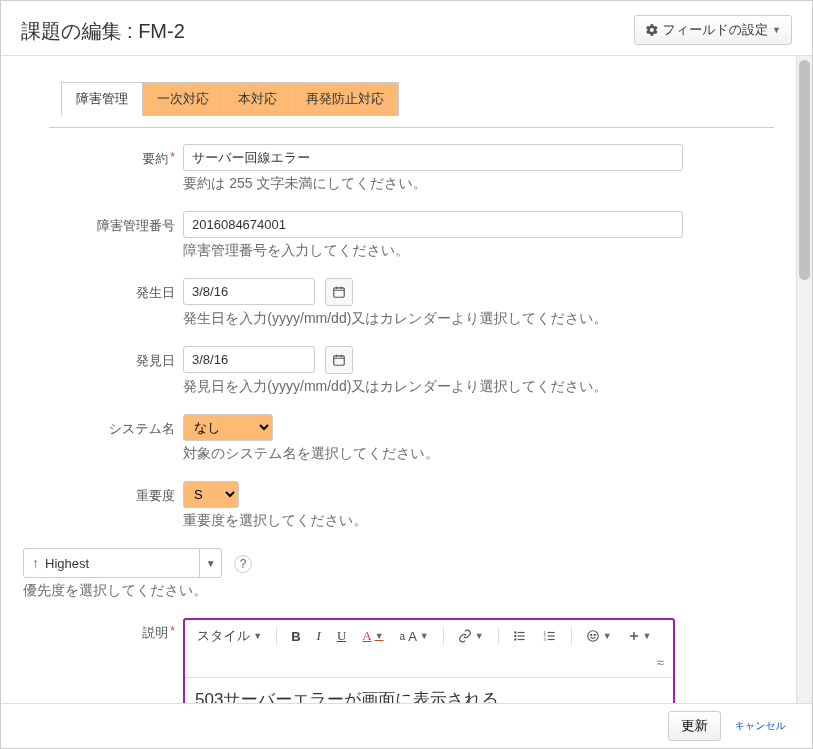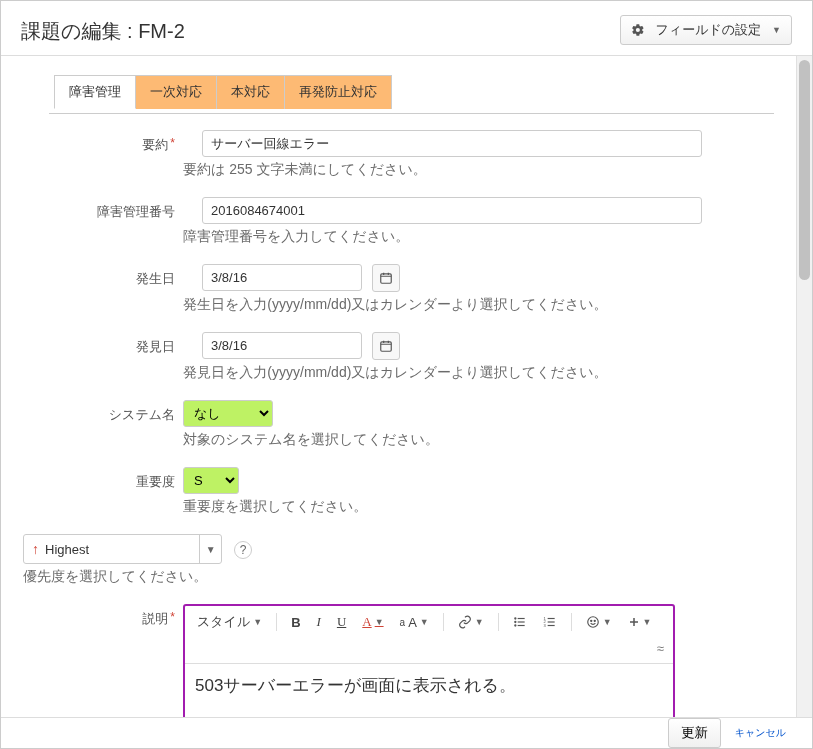--- a/index.html
+++ b/index.html
@@ -1,64 +1,64 @@
 <!DOCTYPE html>
 <html><head>
 <meta charset="utf-8">
 <style>
   * { box-sizing: border-box; }
   html, body { margin:0; padding:0; font-family:"Hiragino Kaku Gothic Pro","Meiryo",Arial,sans-serif; font-size:14px; color:#333; background:#fff; }
   .dialog { width:813px; height:749px; border:1px solid #ccc; display:flex; flex-direction:column; background:#fff; }
   .dialog-header { padding:14px 20px 10px 20px; display:flex; align-items:flex-end; justify-content:space-between; border-bottom:1px solid #ddd; }
   .dialog-title { font-size:20px; font-weight:400; color:#333; }
-  .btn { border:1px solid #ccc; background:linear-gradient(#fff,#f2f2f2); padding:5px 10px; border-radius:3px; cursor:pointer; font-size:13px; color:#333; display:inline-flex; align-items:center; gap:11px; }
+  .btn { border:1px solid #ccc; background:linear-gradient(#fff,#f2f2f2); padding:5px 10px; border-radius:3px; cursor:pointer; font-size:13px; color:#333; display:inline-flex; align-items:center; gap:4px; }
   .btn-link { border:none; background:none; color:#0052cc; cursor:pointer; padding:5px 8px; font-size:10px; }
   .btn-primary { border:1px solid #ccc; background:linear-gradient(#fff,#f0f0f0); padding:5px 12px; border-radius:3px; }
 
   .body-wrap { flex:1; display:flex; overflow:hidden; }
   .dialog-body { flex:1; overflow-y:auto; padding:14px 22px 10px 22px; }
   .fake-scroll { width:16px; background:#f1f1f1; border-left:1px solid #e0e0e0; position:relative; }
   .fake-scroll .thumb { position:absolute; top:4px; left:2px; right:2px; height:220px; background:#c1c1c1; border-radius:6px; }
 
   .tabs { border-bottom:1px solid #ccc; margin:4px 0 16px 26px; }
-  .tabs ul { list-style:none; padding:0; margin:5px; display:flex; }
+  .tabs ul { list-style:none; padding:0; margin:12px; display:flex; }
   .tabs li { border:1px solid #ccc; border-bottom:none; margin-right:0; margin-bottom:-1px; background:#fdba74; }
   .tabs li + li { border-left:none; }
   .tabs li.active { background:#fff; border-bottom:1px solid #fff; }
   .tabs li a { display:block; padding:7px 14px; color:#333; text-decoration:none; font-size:13px; }
 
   .row { display:flex; margin-bottom:6px; }
   .lbl { width:160px; padding-top:6px; text-align:right; padding-right:8px; font-size:13px; color:#555; }
   .req::after { content:"*"; color:#d04437; font-size:12px; margin-left:2px; vertical-align:top; }
   .ctl { flex:1; }
   .hint { color:#6b6b6b; font-size:14px; margin:4px 0 12px 0; }
-  input[type=text], .text-input { border:1px solid #ccc; padding:5px 8px; font-size:13px; border-radius:3px; color:#333;margin-left:19px; }
+  input[type=text], .text-input { border:1px solid #ccc; padding:5px 8px; font-size:13px; border-radius:3px; color:#333; }
   .w-full { width:500px; max-width:100%; }
-  .w-date { width:160px; }
+  .w-date { width:132px; }
   .cal-btn { border:1px solid #ccc; background:#f8f8f8; width:28px; height:28px; border-radius:3px; margin-left:6px; display:inline-flex; align-items:center; justify-content:center; cursor:pointer; vertical-align:top; }
-  select { border:1px solid #ccc; padding:4px 6px; font-size:13px; border-radius:3px; background:#bef264; }
+  select { border:1px solid #ccc; padding:4px 6px; font-size:13px; border-radius:3px; background:#fdba74; }
   .combo { display:inline-flex; align-items:center; border:1px solid #ccc; border-radius:3px; height:30px; }
   .combo .arrow-up { color:#d04437; font-weight:bold; padding:0 6px 0 8px; }
   .combo .txt { padding-right:110px; font-size:13px; }
   .combo .dd { border-left:1px solid #ccc; width:22px; text-align:center; font-size:10px; color:#666; align-self:stretch; display:flex; align-items:center; justify-content:center; }
   .help { border:1px solid #ccc; border-radius:50%; width:18px; height:18px; display:inline-flex; align-items:center; justify-content:center; font-size:12px; color:#666; margin-left:8px; cursor:pointer; }
 
   .editor { border:2px solid #a21caf; border-radius:3px; width:492px; max-width:100%; }
   .toolbar { border-bottom:1px solid #ddd; padding:4px 6px; display:flex; align-items:center; gap:4px; flex-wrap:wrap; }
   .sep { width:1px; height:18px; background:#ddd; margin:0 4px; }
   .tbtn { padding:3px 6px; border-radius:3px; cursor:pointer; font-size:13px; color:#444; display:inline-flex; align-items:center; gap:3px; }
   .tbtn.bold { font-weight:bold; }
   .tbtn.ital { font-style:italic; font-family:serif; }
   .tbtn.under { text-decoration:underline; font-family:serif; }
   .tbtn.color { text-decoration:underline; text-decoration-color:#d04437; color:#d04437; font-family:serif; }
   .tbtn .caret { font-size:9px; color:#666; }
   .expand { margin-left:auto; }
   .editor-body { min-height:90px; padding:10px; font-size:17px; }
 
-  .dialog-footer { border-top:1px solid #ddd; padding:0 18px; display:flex; justify-content:flex-end; align-items:center; gap:6px; background:#fff; }
+  .dialog-footer { border-top:1px solid #ddd; padding:7px 18px; display:flex; justify-content:flex-end; align-items:center; gap:6px; background:#fff; }
 
   svg { display:block; }
 </style>
 </head>
 <body>
 
 <div class="dialog">
 
   <div class="dialog-header">
     <div class="dialog-title">課題の編集 : FM-2</div>

